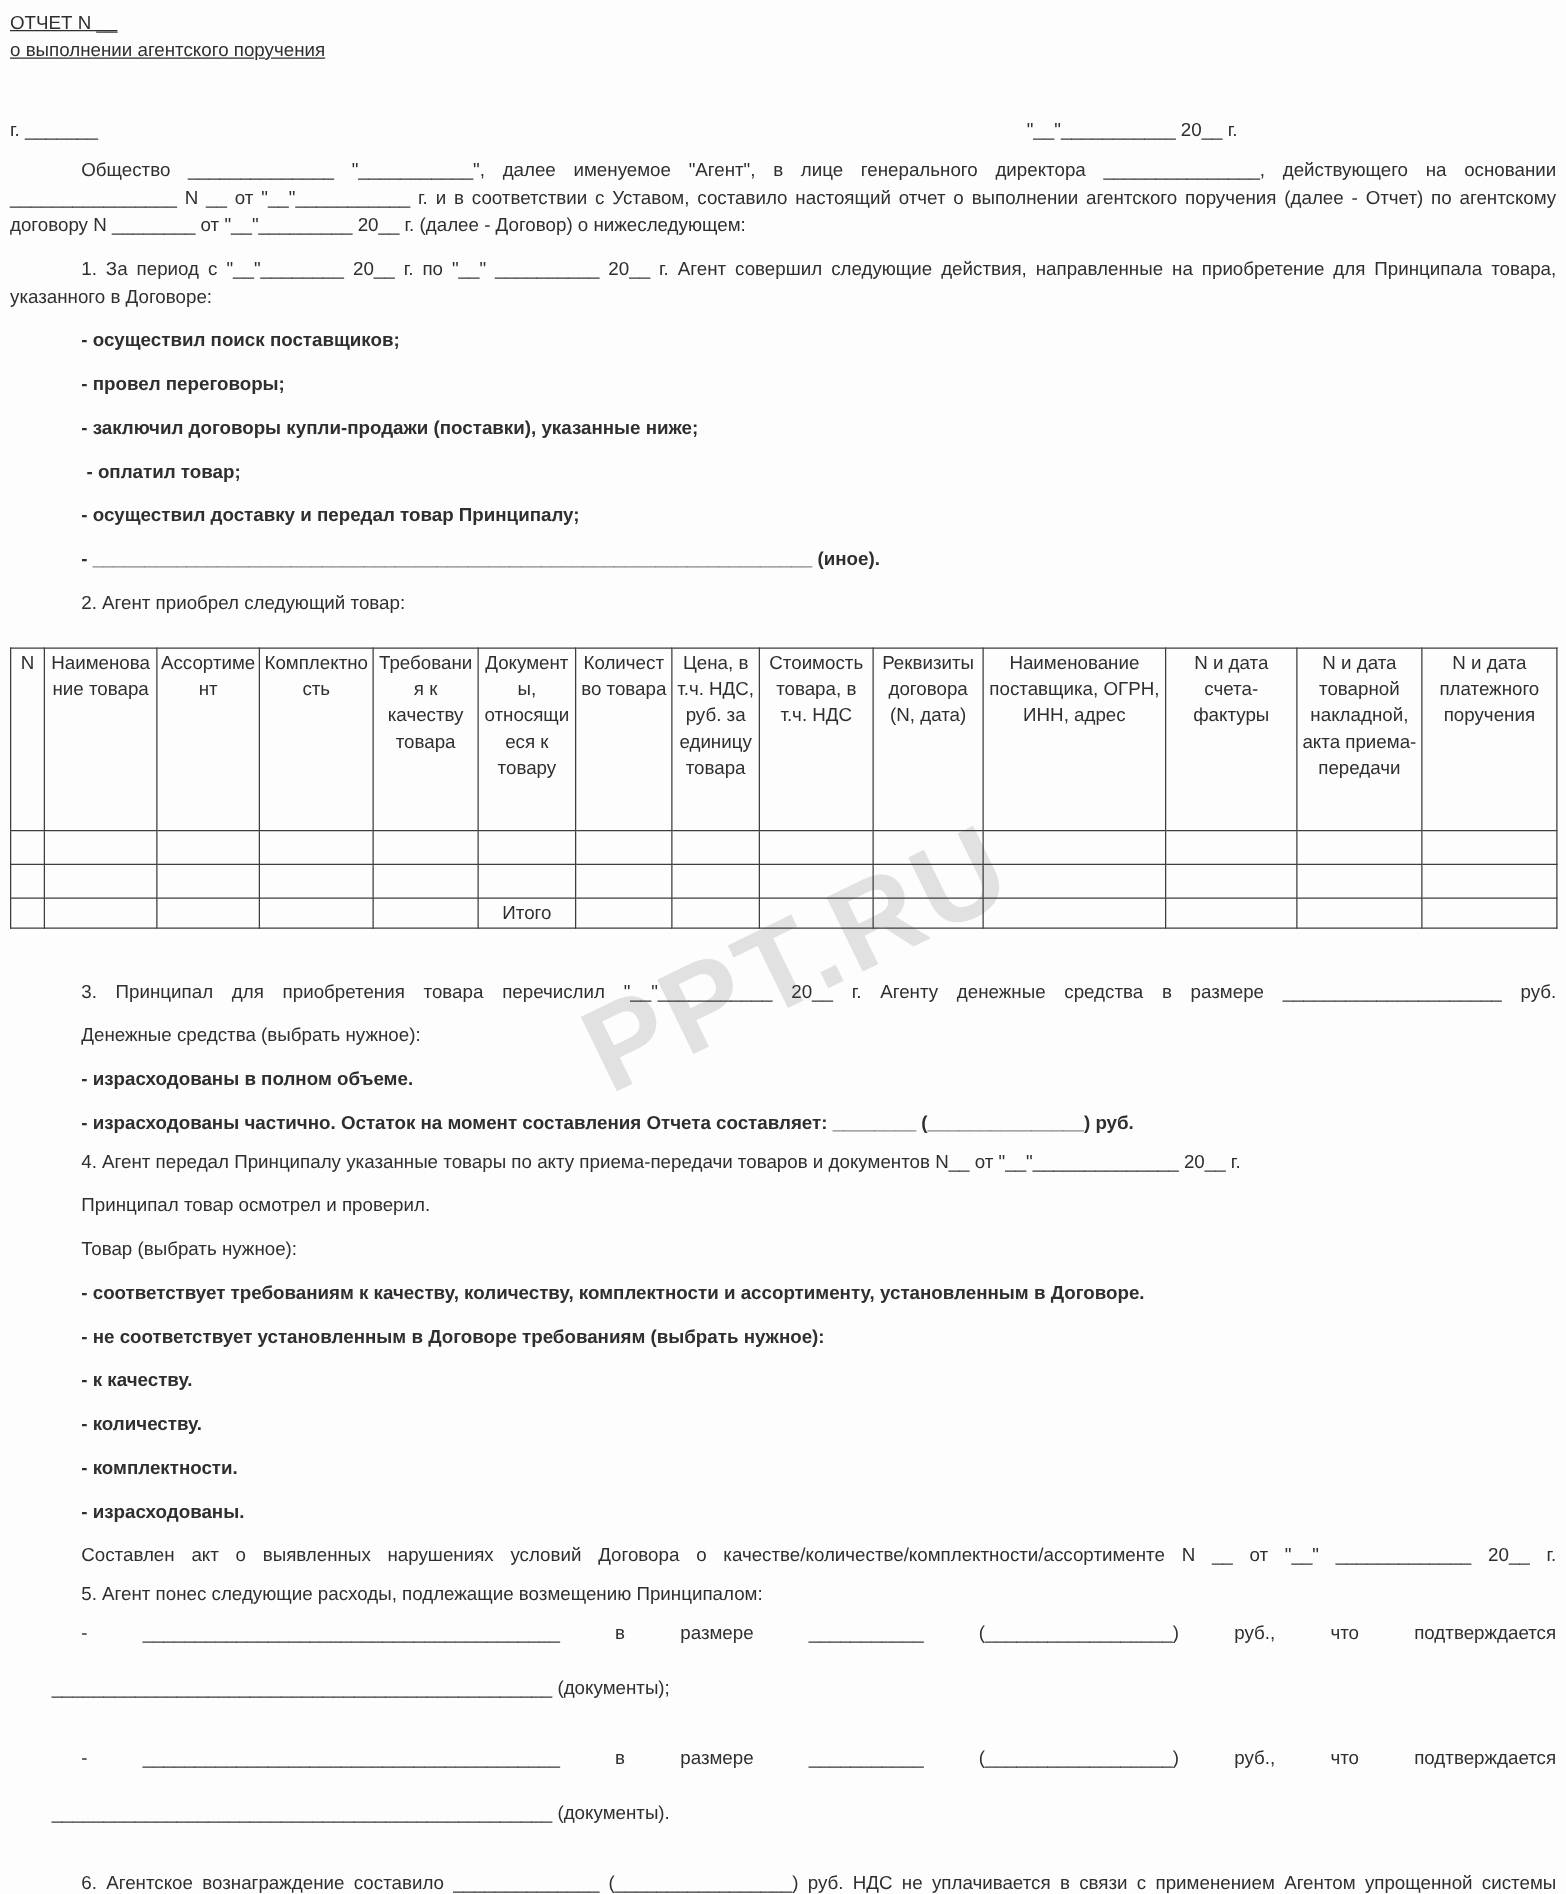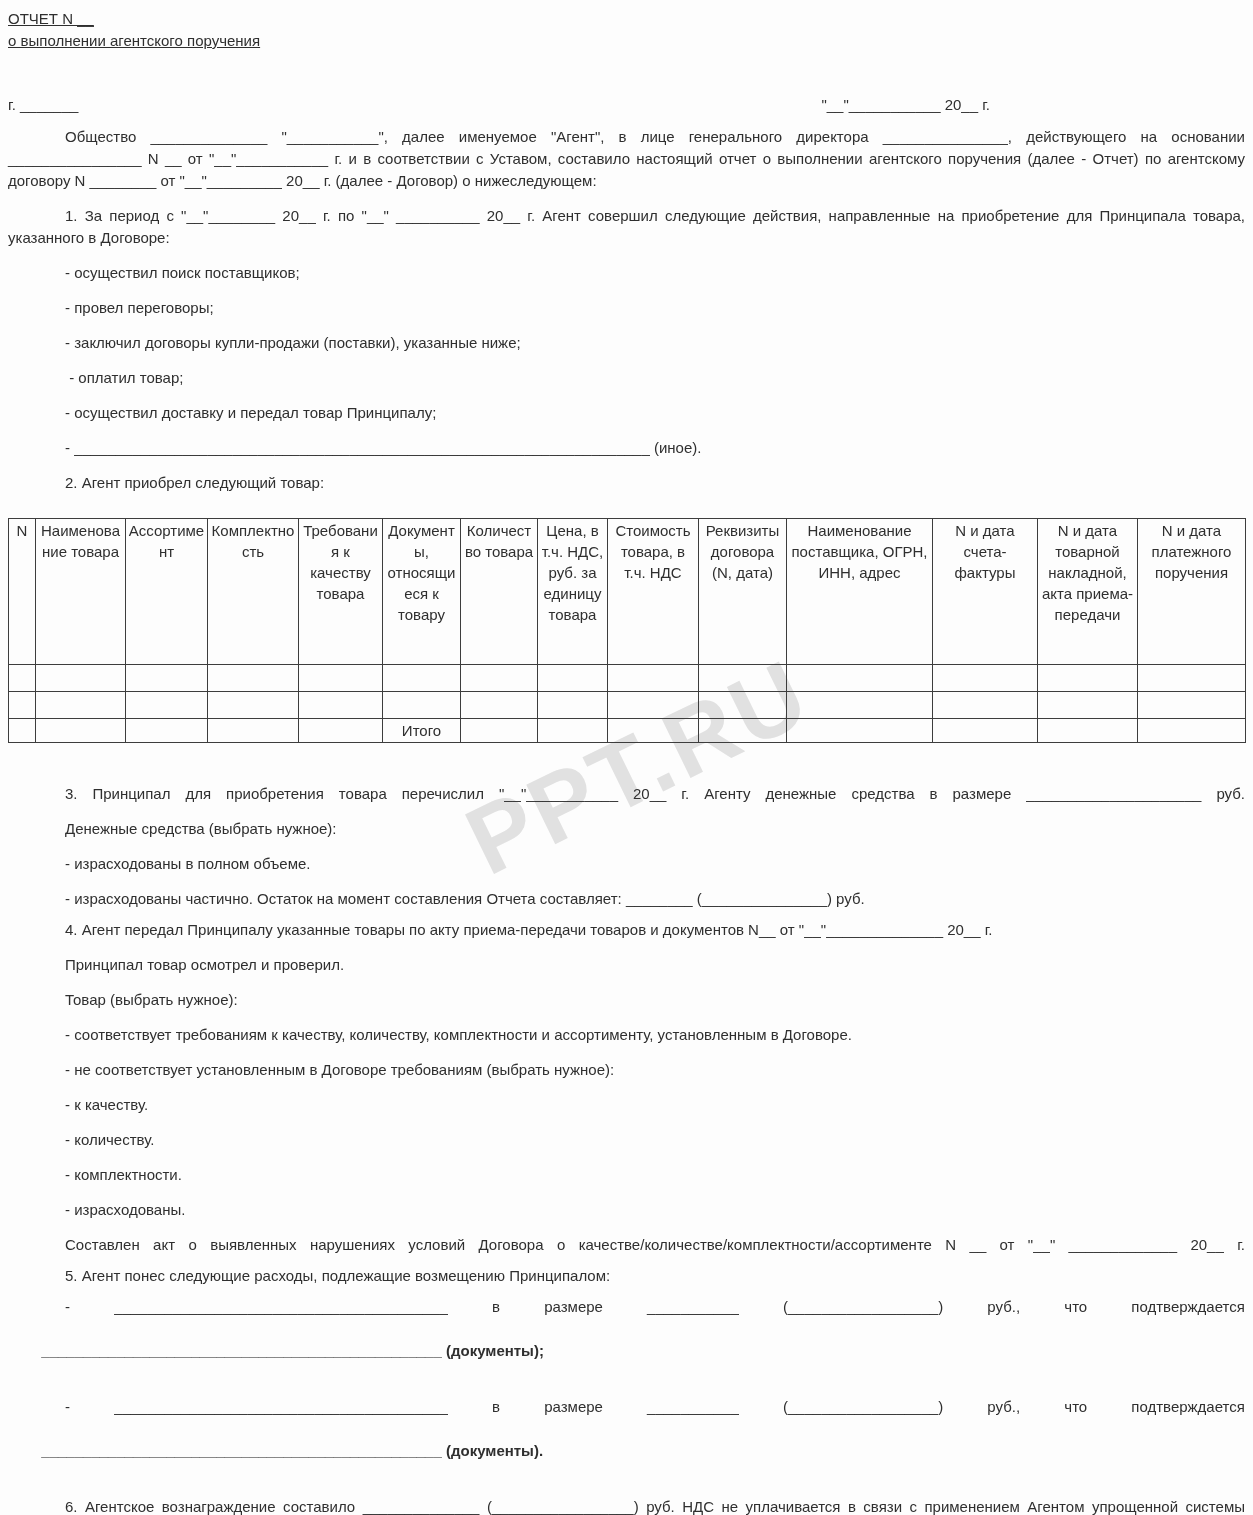--- a/index.html
+++ b/index.html
@@ -39,21 +39,21 @@
     justify-content: space-between;
     margin-top: 42px;
     margin-bottom: 10px;
     gap: 20px;
   }
   .city-date .date-part { margin-right: 255px; }
   p { margin: 0 0 13px 0; }
   .indent { text-indent: 57px; }
   .just { text-align: justify; }
   .just-last { text-align: justify; text-align-last: justify; }
-  .bullet { white-space: pre-wrap; margin-bottom: 13px; }
+  .bullet { white-space: pre-wrap; margin-bottom: 13px; font-weight: bold; }
   .lead-gap { margin-bottom: 24px; }
 
   table.goods {
     border-collapse: collapse;
     table-layout: fixed;
     width: 1237px;
     margin: 0 0 40px 0;
     background: transparent;
   }
   table.goods th, table.goods td {
@@ -70,21 +70,21 @@
   table.goods tbody tr { height: 27px; }
   table.goods tbody tr.total-row { height: 23px; }
   td.total-cell { text-align: center; padding-right: 1px; }
 
   .expense { margin-bottom: 12px; }
   .exp-line1 {
     display: flex;
     justify-content: space-between;
     padding-left: 57px;
   }
-  .exp-line2 { white-space: pre-wrap; font-weight: bold; }
+  .exp-line2 { white-space: pre-wrap; }
   .tight { margin-bottom: 9px; }
   .para6 { margin-bottom: 0; }
 </style>
 </head>
 <body>
 
 <div class="page">
 
   <div class="watermark">PPT.RU</div>
 

